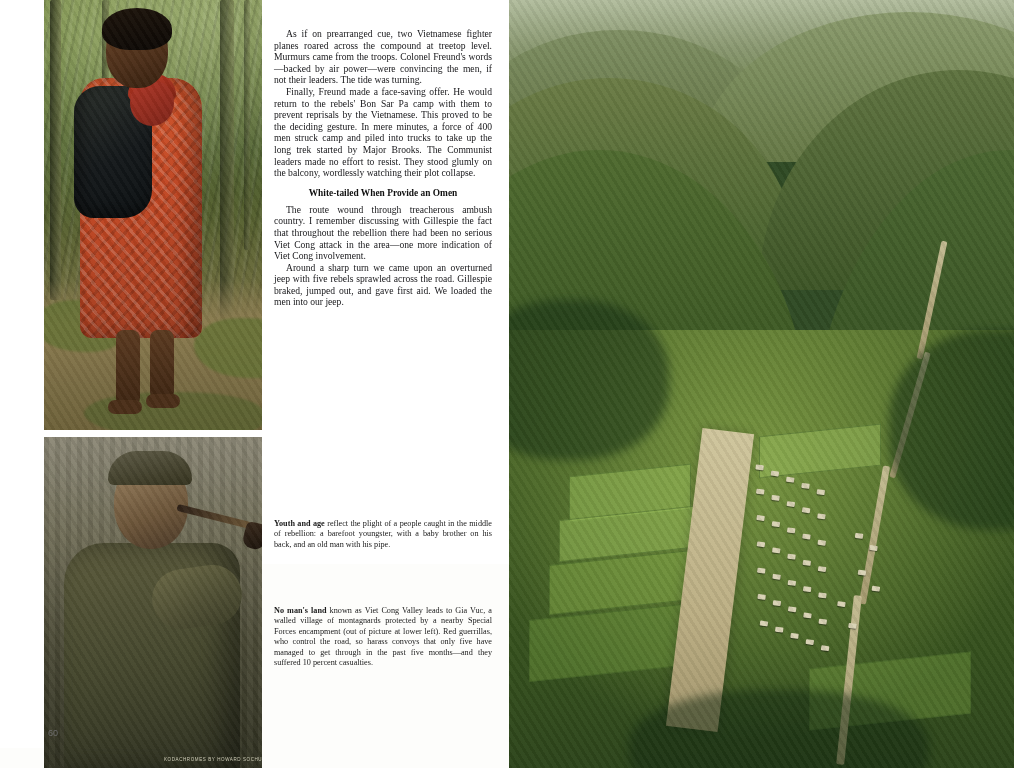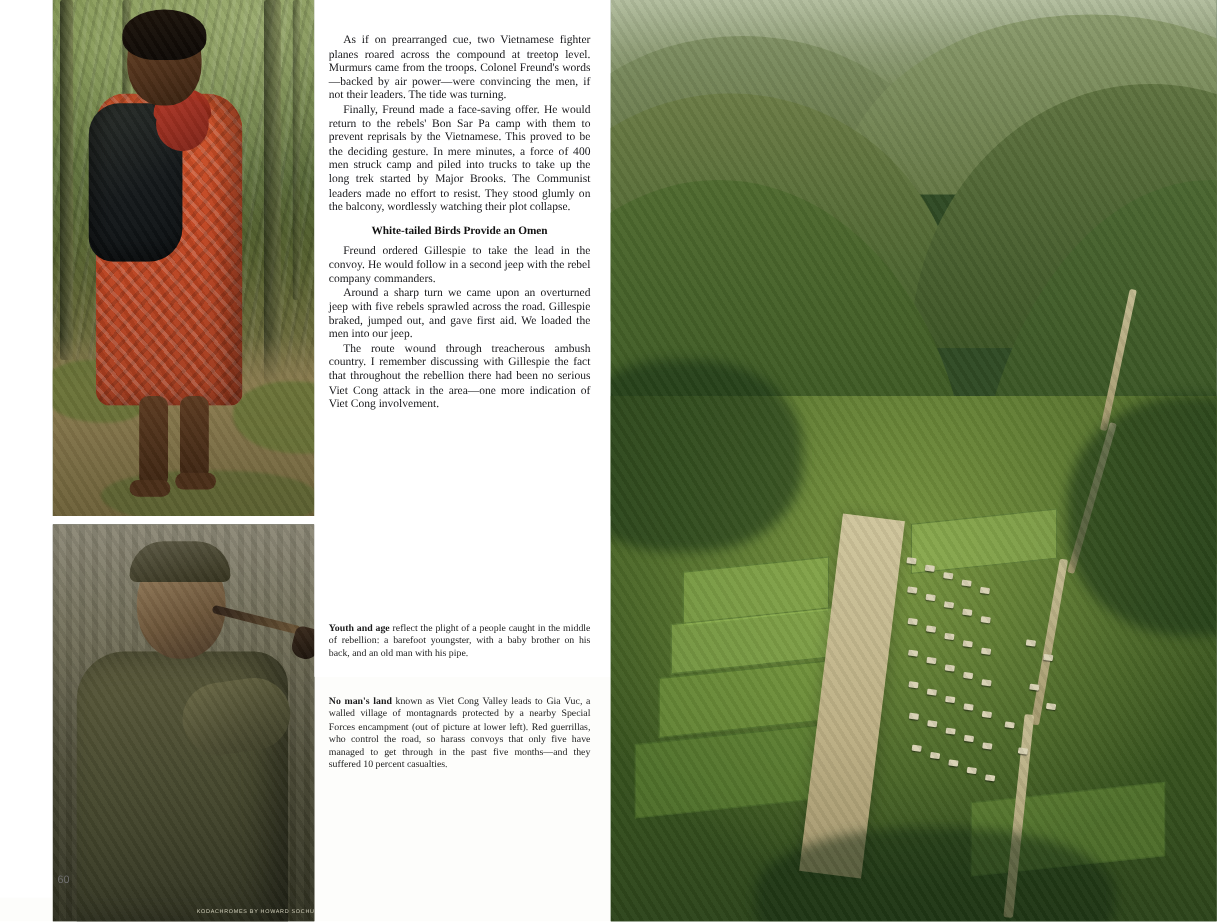--- a/index.html
+++ b/index.html
@@ -306,21 +306,21 @@
     font-family: Liberation Serif, serif;
     font-size: 8.2px;
     line-height: 10.4px;
     color: #1a1a1a;
     text-align: justify;
   }
   .caption-lead {
     font-weight: bold;
   }
   #caption1 { top: 519px; }
-  #caption2 { top: 580px; }
+  #caption2 { top: 606px; }
   .cap-p { margin: 0 0 6px 0; }
 
   
   .right-photo {
     position: absolute;
     left: 509px;
     top: 0;
     width: 505px;
     height: 768px;
     overflow: hidden;
@@ -447,24 +447,23 @@
       <div class="photo-credit">KODACHROMES BY HOWARD SOCHUREK  © N.G.S.</div>
     </div>
 
     <div class="folio">60</div>
   </div>
 
   <div class="text-col">
     <div class="col-inner">
       <p class="body-p">As if on prearranged cue, two Vietnamese fighter planes roared across the compound at treetop level. Murmurs came from the troops. Colonel Freund's words—backed by air power—were convincing the men, if not their leaders. The tide was turning.</p>
       <p class="body-p">Finally, Freund made a face-saving offer. He would return to the rebels' Bon Sar Pa camp with them to prevent reprisals by the Vietnamese. This proved to be the deciding gesture. In mere minutes, a force of 400 men struck camp and piled into trucks to take up the long trek started by Major Brooks. The Communist leaders made no effort to resist. They stood glumly on the balcony, wordlessly watching their plot collapse.</p>
-      <div class="subhead">White-tailed Birds Provide an Omen</div>
-      <p class="body-p">Freund ordered Gillespie to take the lead in the convoy. He would follow in a second jeep with the rebel company commanders.</p>
+      <div class="subhead">White-tailed When Provide an Omen</div>
+      <p class="body-p">The route wound through treacherous ambush country. I remember discussing with Gillespie the fact that throughout the rebellion there had been no serious Viet Cong attack in the area—one more indication of Viet Cong involvement.</p>
       <p class="body-p">Around a sharp turn we came upon an overturned jeep with five rebels sprawled across the road. Gillespie braked, jumped out, and gave first aid. We loaded the men into our jeep.</p>
-      <p class="body-p">The route wound through treacherous ambush country. I remember discussing with Gillespie the fact that throughout the rebellion there had been no serious Viet Cong attack in the area—one more indication of Viet Cong involvement.</p>
     </div>
 
     <div class="caption-block" id="caption1">
       <p class="cap-p"><span class="caption-lead">Youth and age</span><span> reflect the plight of a people caught in the middle of rebellion: a barefoot youngster, with a baby brother on his back, and an old man with his pipe.</span></p>
     </div>
 
     <div class="caption-block" id="caption2">
       <p class="cap-p"><span class="caption-lead">No man's land</span><span> known as Viet Cong Valley leads to Gia Vuc, a walled village of montagnards protected by a nearby Special Forces encampment (out of picture at lower left). Red guerrillas, who control the road, so harass convoys that only five have managed to get through in the past five months—and they suffered 10 percent casualties.</span></p>
     </div>
   </div>

